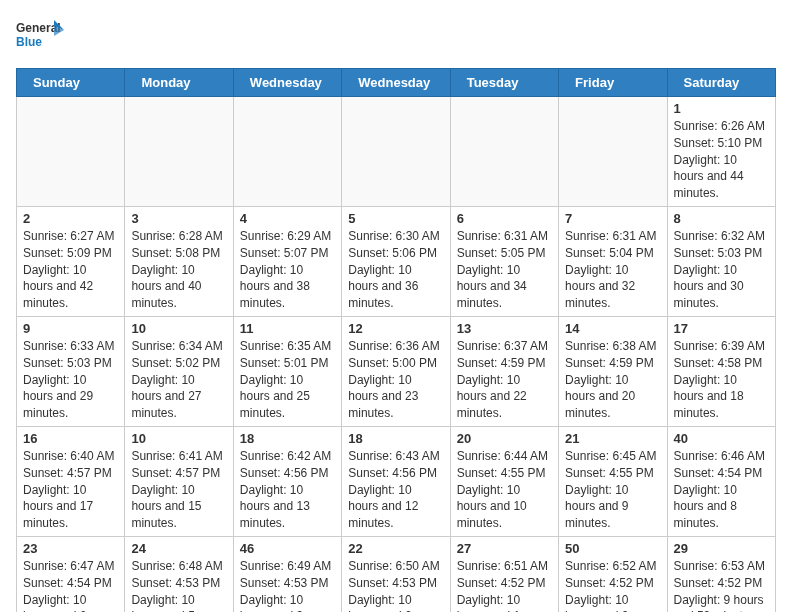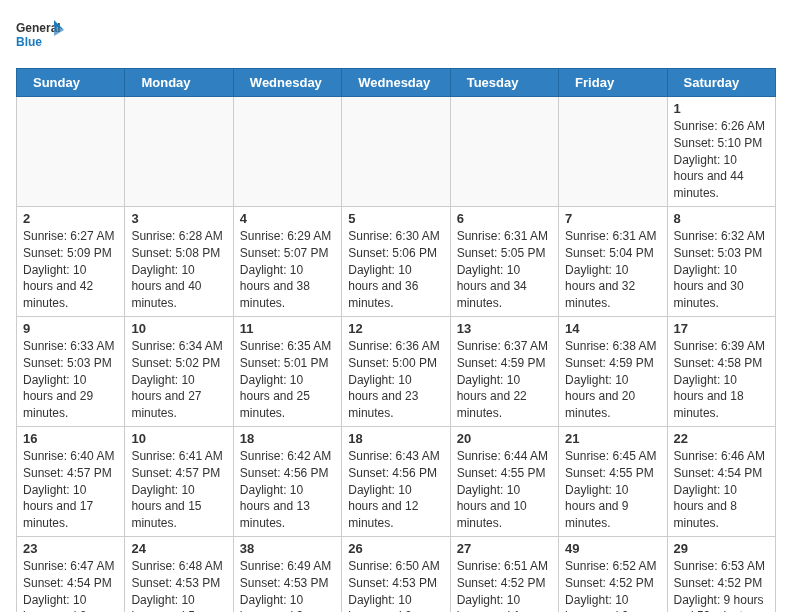--- a/index.html
+++ b/index.html
@@ -195,47 +195,47 @@
         </td>
         <td>
           <span class="day-number">20</span>
           <div class="day-info">Sunrise: 6:44 AM<br>Sunset: 4:55 PM<br>Daylight: 10 hours and 10 minutes.</div>
         </td>
         <td>
           <span class="day-number">21</span>
           <div class="day-info">Sunrise: 6:45 AM<br>Sunset: 4:55 PM<br>Daylight: 10 hours and 9 minutes.</div>
         </td>
         <td>
-          <span class="day-number">22</span>
+          <span class="day-number">40</span>
           <div class="day-info">Sunrise: 6:46 AM<br>Sunset: 4:54 PM<br>Daylight: 10 hours and 8 minutes.</div>
         </td>
       </tr>
       <tr>
         <td>
           <span class="day-number">23</span>
           <div class="day-info">Sunrise: 6:47 AM<br>Sunset: 4:54 PM<br>Daylight: 10 hours and 6 minutes.</div>
         </td>
         <td>
           <span class="day-number">24</span>
           <div class="day-info">Sunrise: 6:48 AM<br>Sunset: 4:53 PM<br>Daylight: 10 hours and 5 minutes.</div>
         </td>
         <td>
-          <span class="day-number">38</span>
+          <span class="day-number">46</span>
           <div class="day-info">Sunrise: 6:49 AM<br>Sunset: 4:53 PM<br>Daylight: 10 hours and 3 minutes.</div>
         </td>
         <td>
-          <span class="day-number">26</span>
+          <span class="day-number">22</span>
           <div class="day-info">Sunrise: 6:50 AM<br>Sunset: 4:53 PM<br>Daylight: 10 hours and 2 minutes.</div>
         </td>
         <td>
           <span class="day-number">27</span>
           <div class="day-info">Sunrise: 6:51 AM<br>Sunset: 4:52 PM<br>Daylight: 10 hours and 1 minute.</div>
         </td>
         <td>
-          <span class="day-number">49</span>
+          <span class="day-number">50</span>
           <div class="day-info">Sunrise: 6:52 AM<br>Sunset: 4:52 PM<br>Daylight: 10 hours and 0 minutes.</div>
         </td>
         <td>
           <span class="day-number">29</span>
           <div class="day-info">Sunrise: 6:53 AM<br>Sunset: 4:52 PM<br>Daylight: 9 hours and 59 minutes.</div>
         </td>
       </tr>
     </tbody>
 </table>
 

